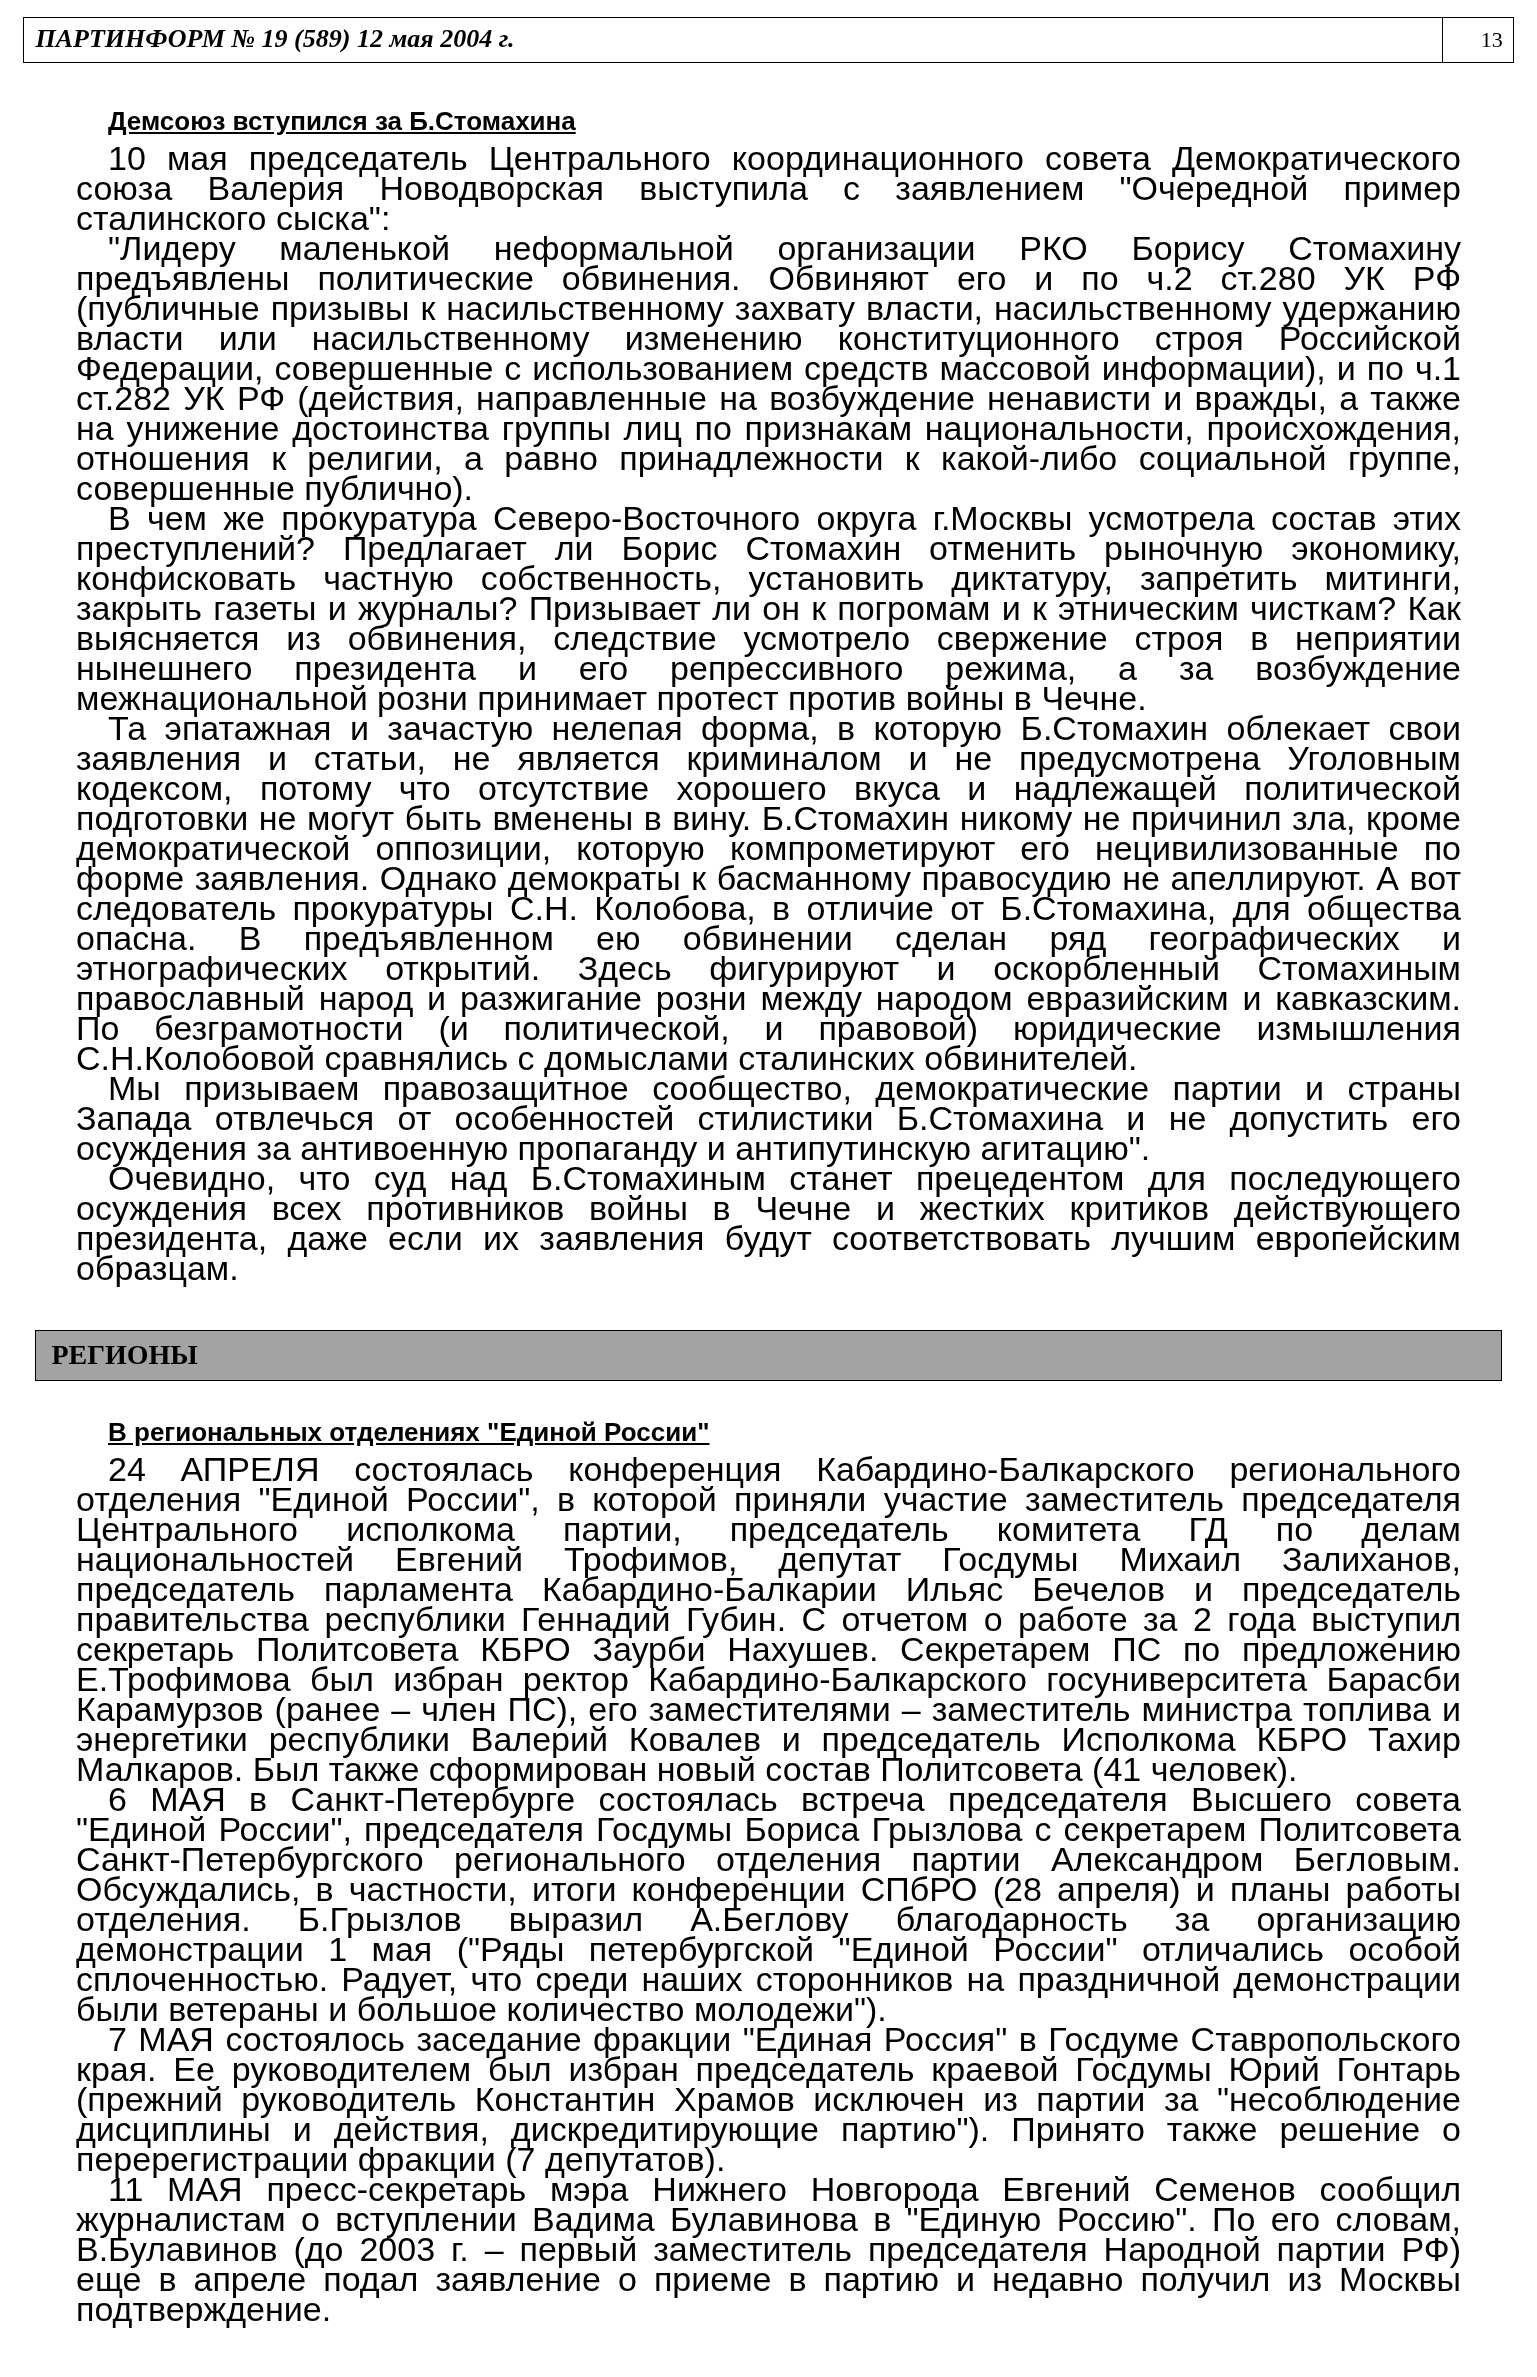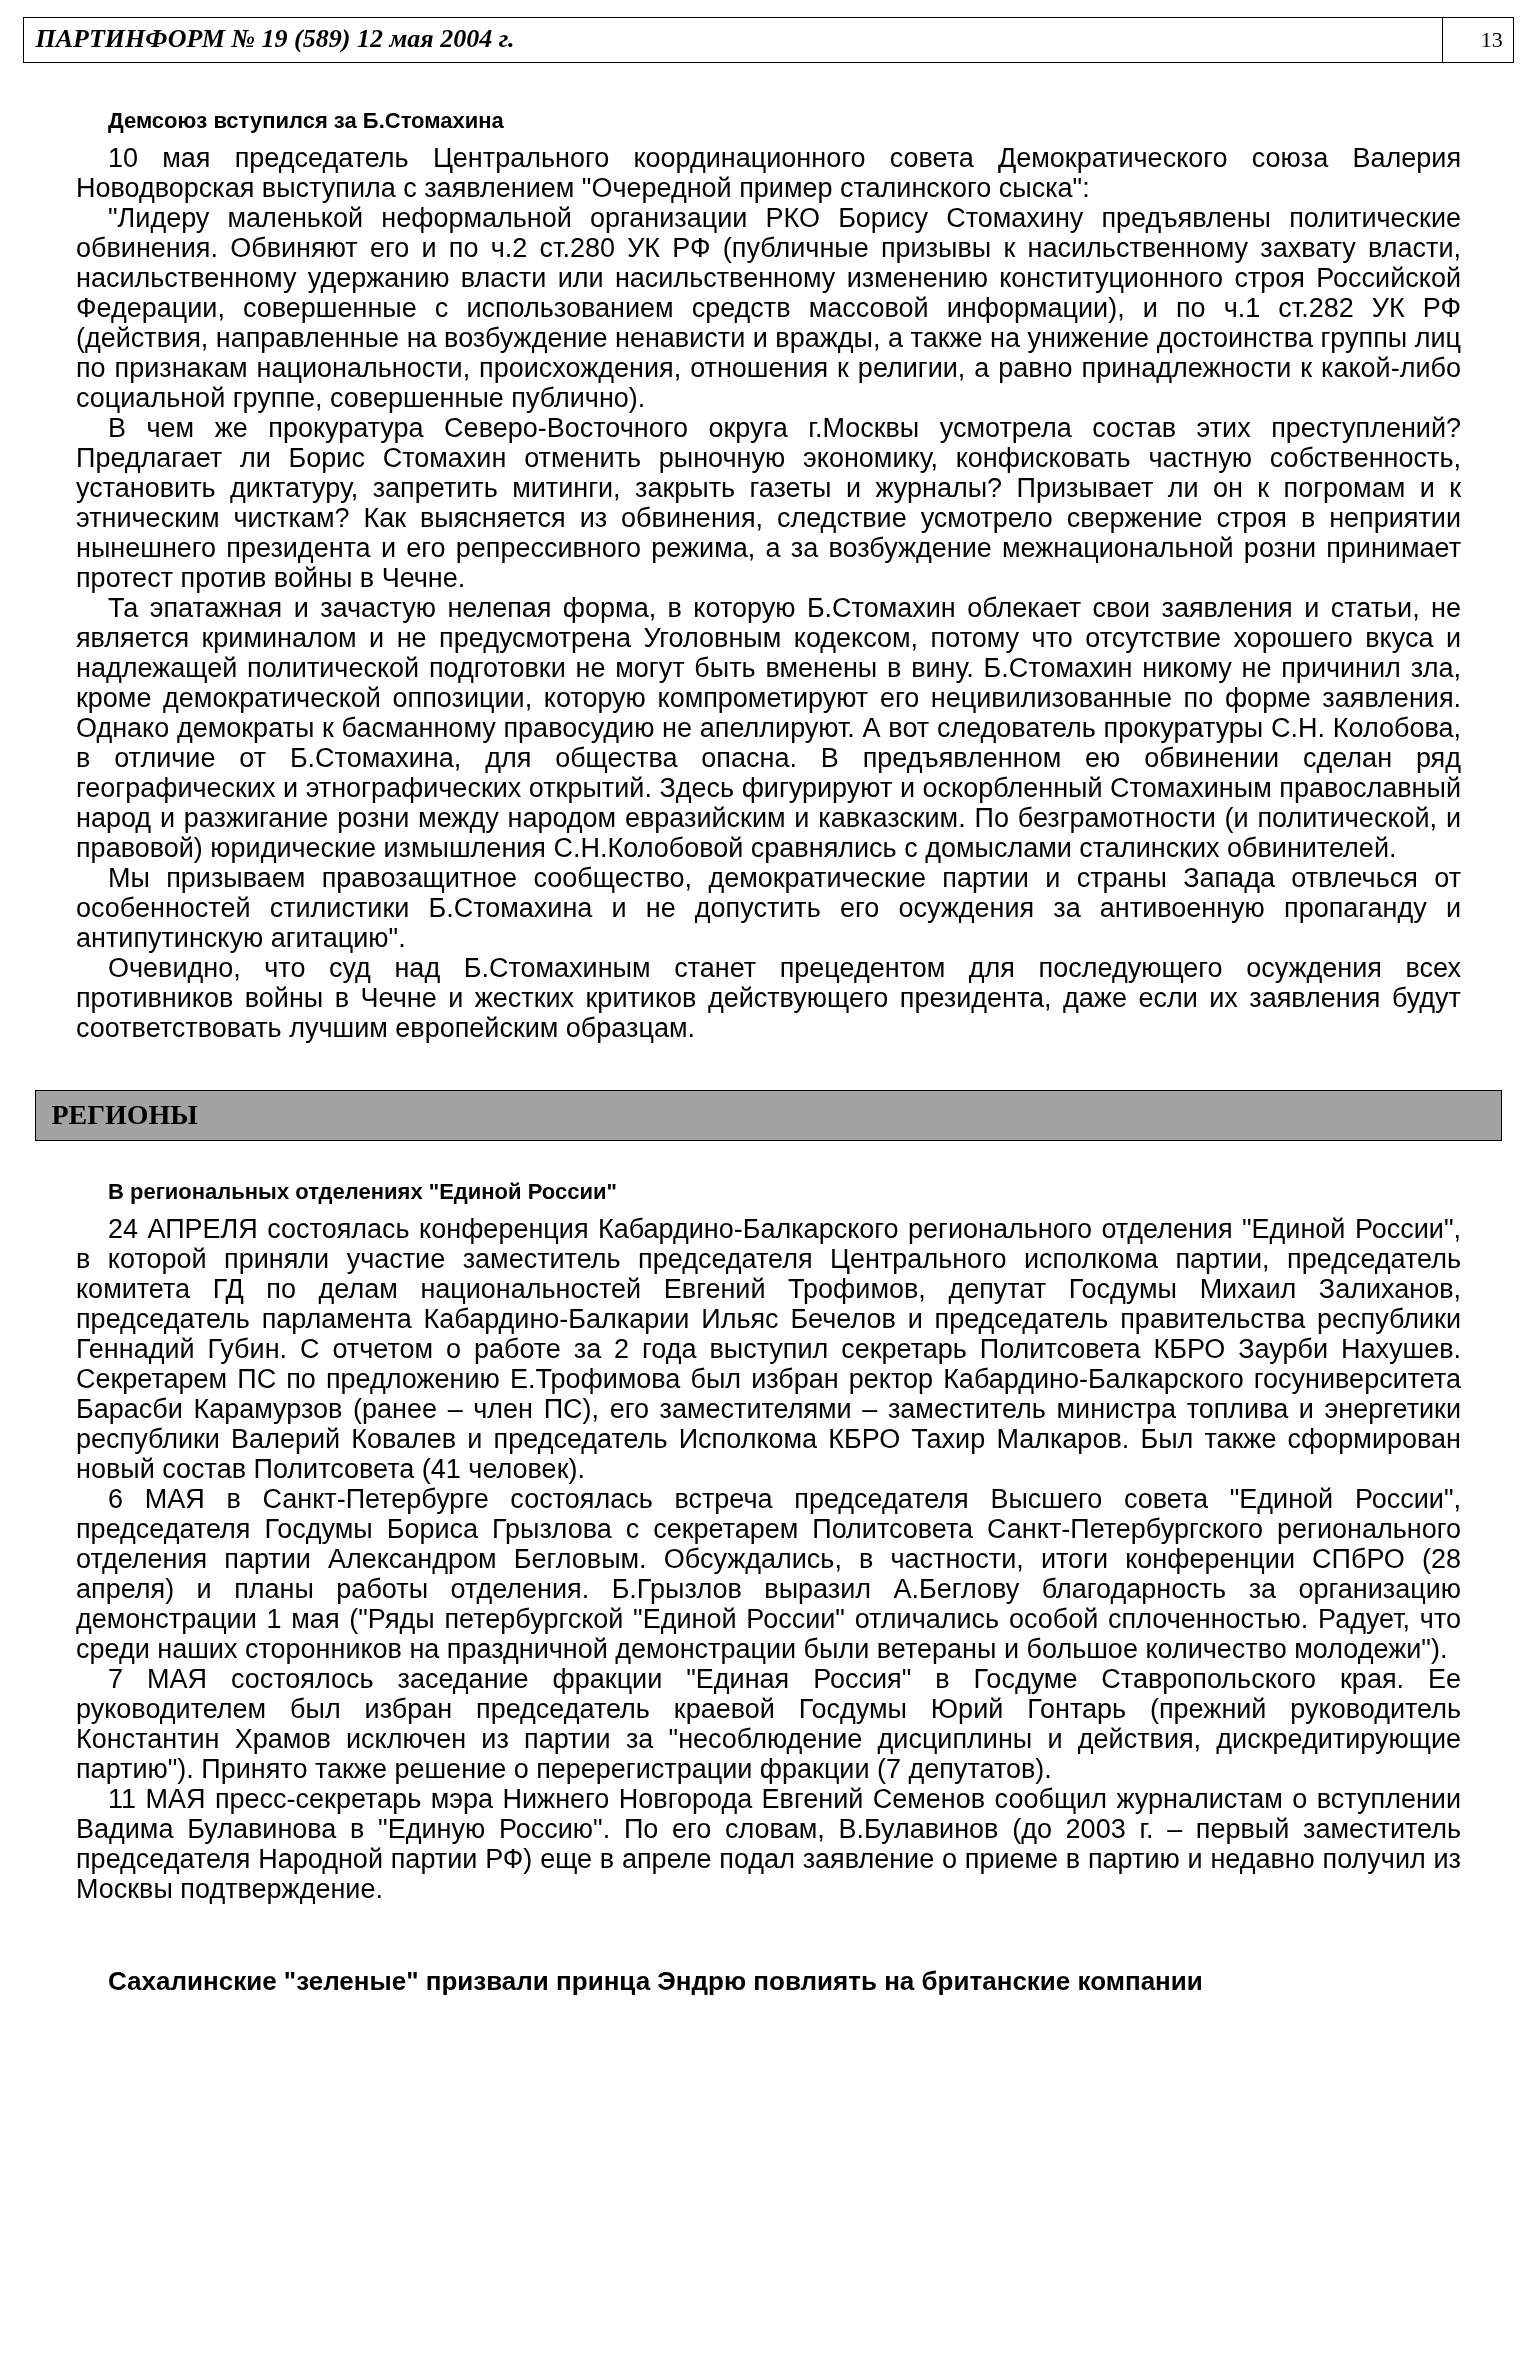--- a/index.html
+++ b/index.html
@@ -45,29 +45,30 @@
       padding-right: 10.2px;
       font-family: "Liberation Serif", serif;
       font-size: 22px;
     }
     
     main { padding-top: 42px; }
     .article { margin: 0 76px; }
     .article-title {
       margin: 0 0 6.4px 0;
       padding-left: 32px;
-      font-size: 22px;
+      font-size: 26px;
       line-height: 32px;
       font-weight: bold;
+      text-decoration: underline;
     }
     .body-par {
       margin: 0;
       text-align: justify;
       text-indent: 32px;
-      font-size: 27px;
+      font-size: 34px;
       line-height: 30px;
     }
     
     .section-bar {
       margin: 47px 35px 35px 35px;
       border: 1.9px solid #000;
       background: #a3a3a3;
       padding: 6.4px 15.4px 9px 15.4px;
       font-family: "Liberation Serif", serif;
       font-weight: bold;

